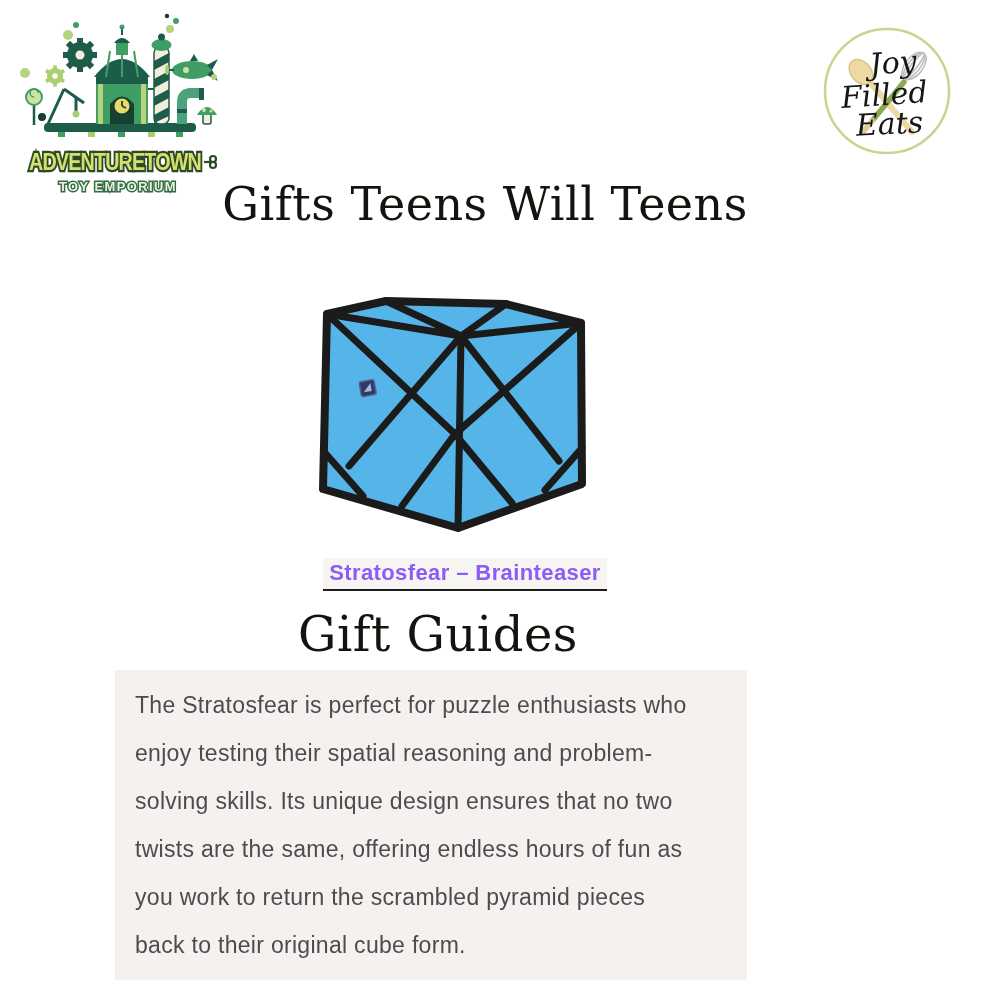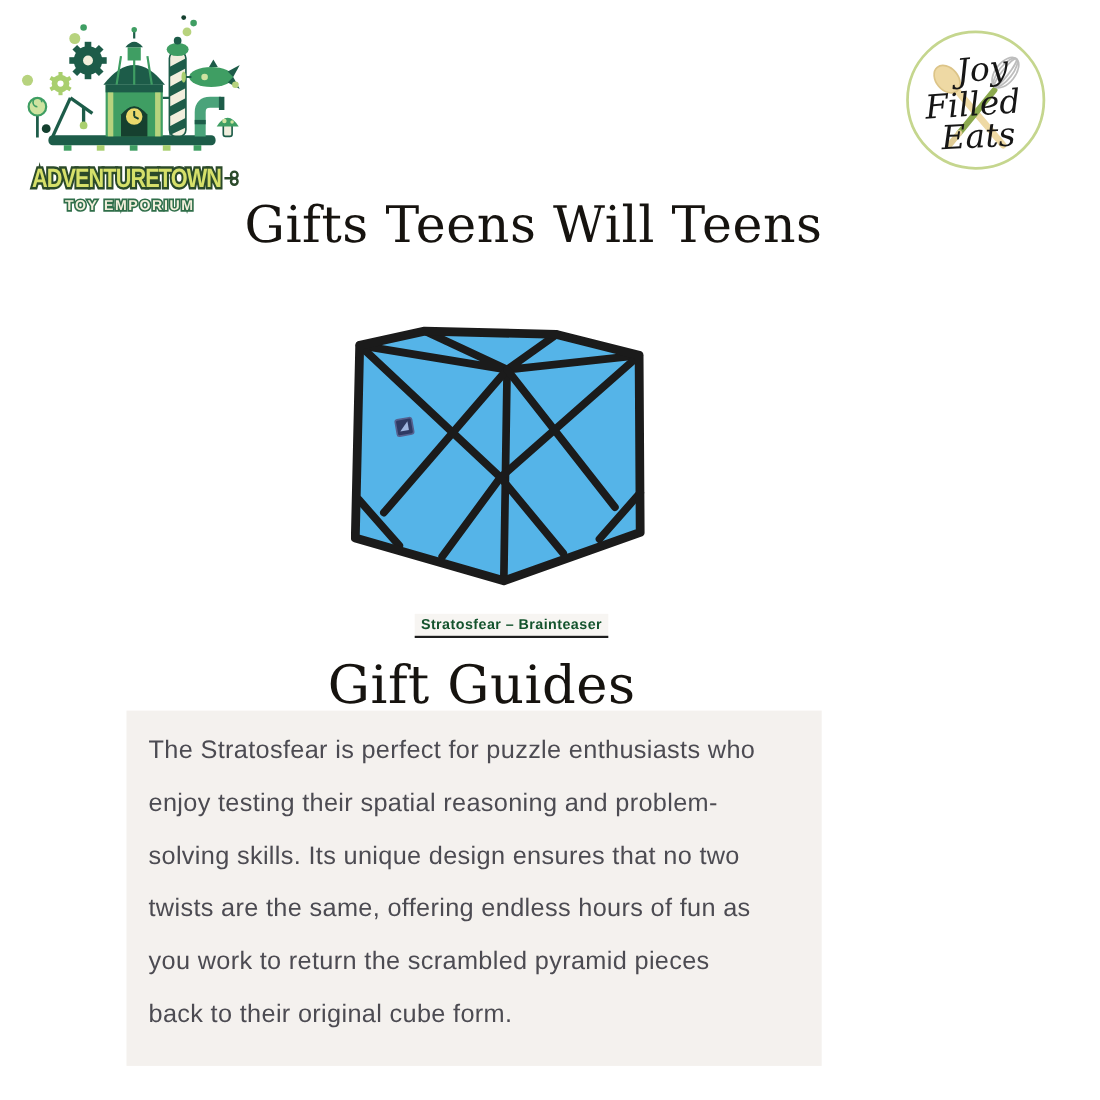--- a/index.html
+++ b/index.html
@@ -26,30 +26,30 @@
 
   .main-col{position:absolute;left:115px;top:178px;width:700px;}
 
   .page-title{font-family:"DejaVu Serif",serif;font-weight:500;font-size:46px;
     line-height:52px;color:var(--heading-text);text-align:center;
     transform:translateX(20px);letter-spacing:0.5px;}
 
   .figure-wrap{width:270px;height:240px;margin:66px auto 0;transform:translateX(-11px);}
 
   .caption-row{text-align:center;margin-top:22px;}
-  .product-caption{display:inline-block;font-size:13px;font-weight:bold;
-    color:#14532d;letter-spacing:0.4px;background:#f7f5f2;
+  .product-caption{display:inline-block;font-size:22px;font-weight:bold;
+    color:#8b5cf6;letter-spacing:0.4px;background:#f7f5f2;
     padding:2px 6px 3px;border-bottom:2.5px solid #1d1d1d;text-decoration:none;}
 
   .section-heading{font-family:"DejaVu Serif",serif;font-weight:500;font-size:48px;
     line-height:46px;color:var(--heading-text);text-align:center;margin-top:20px;
     transform:translateX(-27px);letter-spacing:0.5px;}
 
-  .description-box{background:var(--description-bg);
-    padding:11px 20px 24px;width:632px;}
+  .description-box{margin-top:13px;background:var(--description-bg);
+    padding:11px 20px 11px;width:632px;}
   .description-text{font-size:23px;line-height:48px;color:var(--description-text);
     letter-spacing:0.3px;white-space:pre-line;}
 
   svg text{font-family:"Liberation Sans",sans-serif;}
   .jfe-script{font-family:"DejaVu Serif",serif;font-style:italic;}
 </style>
 </head>
 <body>
 
 <div class="canvas">

